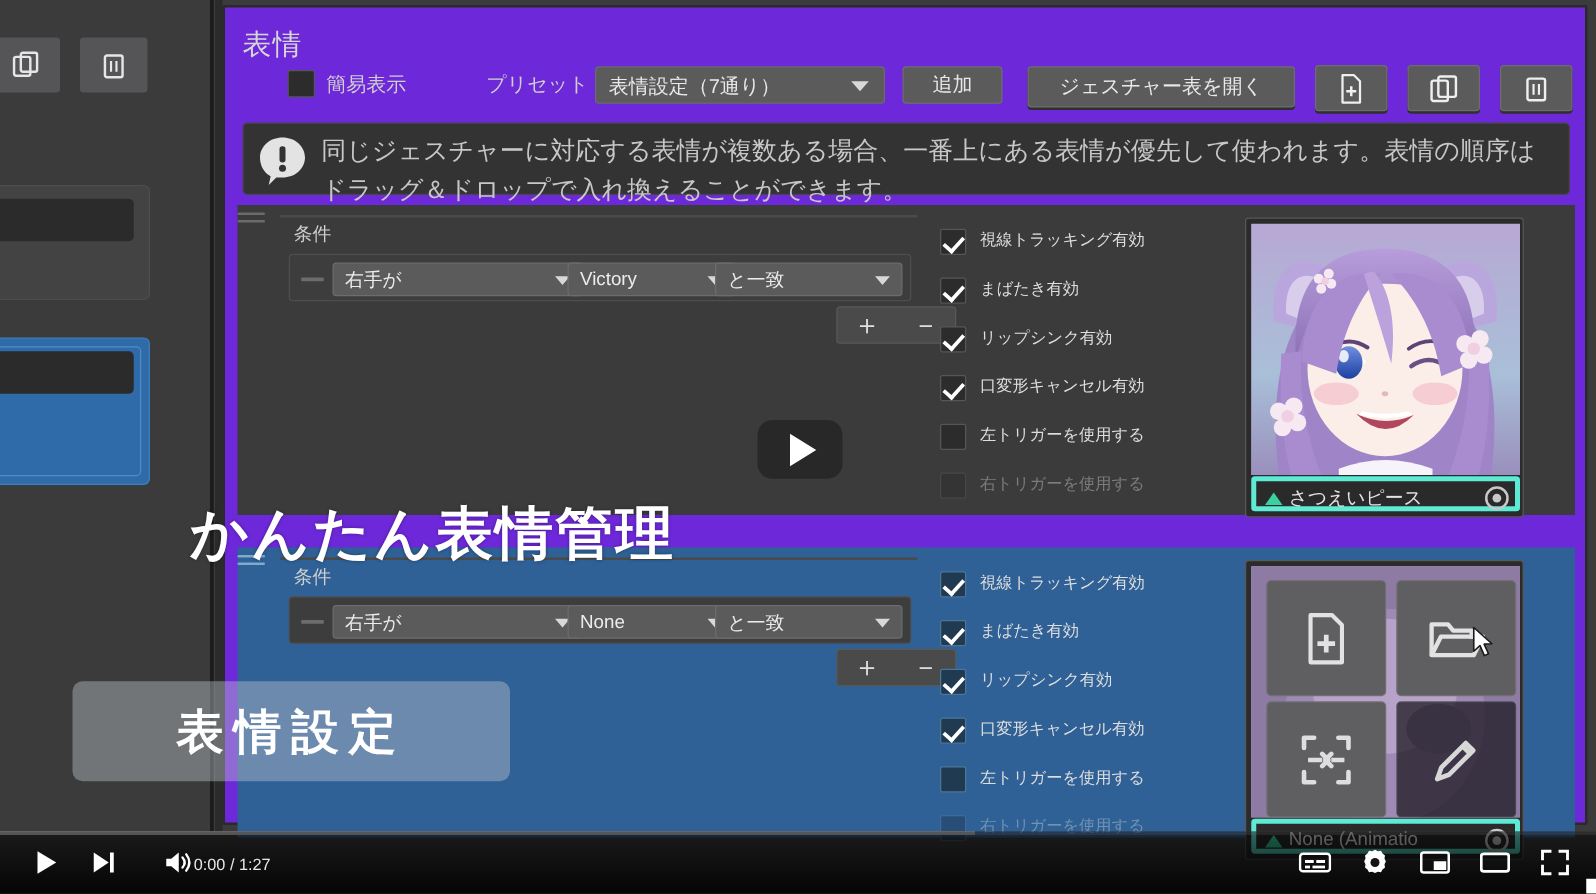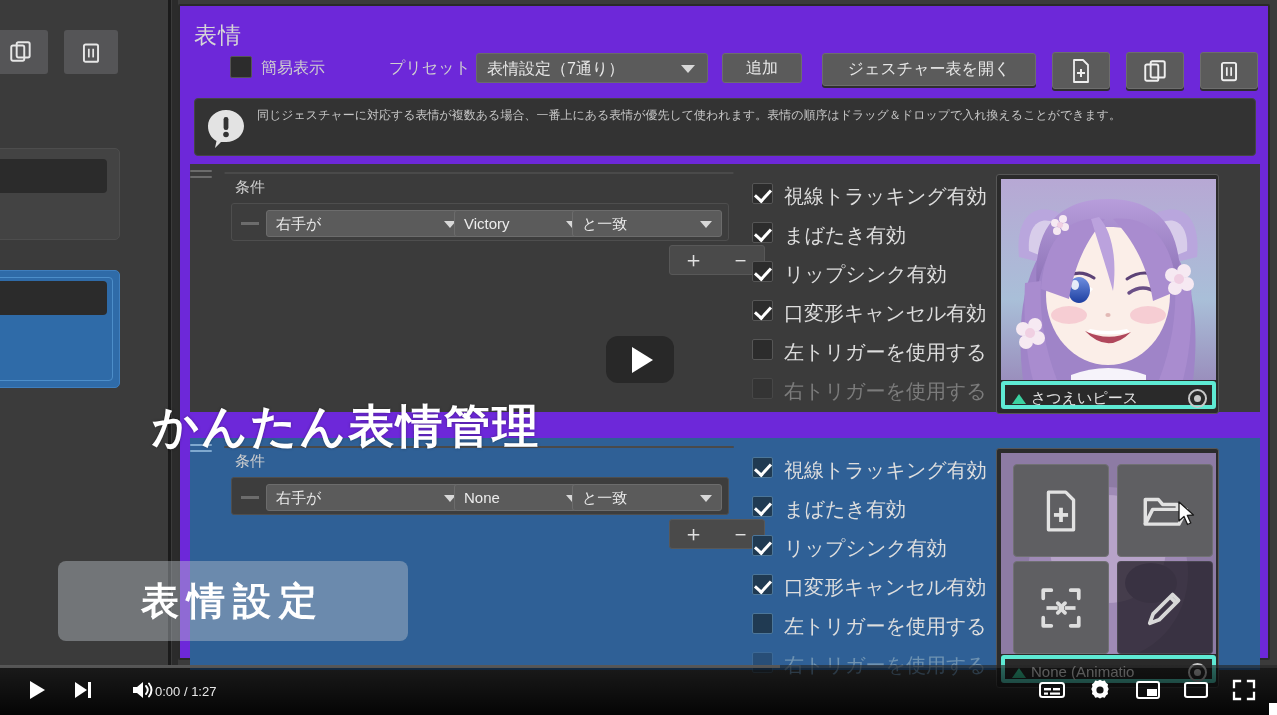--- a/index.html
+++ b/index.html
@@ -45,21 +45,21 @@
                display:flex;align-items:center;justify-content:center;font-size:16px;color:#e8e8e8;box-shadow:0 2px 0 #2f2f2f;}
   .icon-btn{position:absolute;top:2px;width:58px;height:37px;background:#5b5b5b;border:1px solid #6d6d6d;border-radius:3px;
             display:flex;align-items:center;justify-content:center;box-shadow:0 2px 0 #2f2f2f;}
   .icon-btn.i1{left:858px;}
   .icon-btn.i2{left:932px;}
   .icon-btn.i3{left:1006px;}
 
   
   .infobar{position:absolute;left:14px;top:92px;width:1062px;height:58px;background:#333333;border:1px solid #454545;border-radius:4px;}
   .info-icon{position:absolute;left:10px;top:8px;width:42px;height:42px;}
-  .info-text{position:absolute;left:62px;top:7px;right:10px;font-size:12px;line-height:1.55;color:#c7c7c7;}
+  .info-text{position:absolute;left:62px;top:7px;right:10px;font-size:20px;line-height:1.55;color:#c7c7c7;}
 
   
   .row{position:absolute;left:10px;width:1070px;}
   .row.r1{top:158px;height:248px;background:#3b3b3b;}
   .row.r2{top:432px;height:232px;background:#2f6096;}
   .grip{position:absolute;left:0px;top:6px;width:22px;height:14px;}
   .grip span{display:block;height:2px;background:#6b6b6b;margin-bottom:4px;border-radius:1px;}
   .row.r2 .grip span{background:#7fa9cf;}
 
   .cond-box{position:absolute;left:34px;top:8px;width:510px;background:#333333;border:1px solid #4a4a4a;border-radius:4px;}
@@ -75,21 +75,21 @@
   .pm{position:absolute;left:444px;top:72px;width:96px;height:30px;background:#4a4a4a;border:1px solid #585858;border-radius:3px;
       display:flex;align-items:center;justify-content:space-around;color:#e0e0e0;font-size:22px;line-height:1;}
   .row.r2 .pm{background:#4a4a4a;}
 
   
   .checks{position:absolute;left:552px;top:14px;width:250px;}
   .chk-row{position:relative;height:39px;}
   .chk{position:absolute;left:10px;top:5px;width:21px;height:21px;background:#2c2c2c;border:1px solid #565656;border-radius:2px;}
   .chk.on:after{content:"";position:absolute;left:5px;top:2px;width:7px;height:13px;border:solid #ffffff;border-width:0 3px 3px 0;transform:rotate(42deg);}
   .row.r2 .chk{background:#203a52;border-color:#4c7699;}
-  .chk-lbl{position:absolute;left:42px;top:5px;font-size:20px;color:#dedede;white-space:nowrap;}
+  .chk-lbl{position:absolute;left:42px;top:5px;font-size:13px;color:#dedede;white-space:nowrap;}
   .chk-row.dim .chk{opacity:.45;}
   .chk-row.dim .chk-lbl{color:#7c7c7c;}
   .row.r2 .chk-row.dim .chk-lbl{color:#6f93b2;}
 
   
   .thumb{position:absolute;left:806px;top:10px;width:223px;height:240px;background:#2b2b2b;border:1px solid #575757;border-radius:3px;overflow:hidden;}
   .thumb-img{position:absolute;left:4px;top:4px;width:215px;height:201px;overflow:hidden;background:#b6a2cc;}
   .thumb-cap{position:absolute;left:4px;bottom:4px;width:215px;height:28px;background:#2a2a2a;border:4px solid #5eead4;border-radius:3px;}
   .tri{position:absolute;left:7px;top:9px;width:0;height:0;border-left:7px solid transparent;border-right:7px solid transparent;border-bottom:10px solid #3ad1a0;}
   .thumb-cap .txt{position:absolute;left:26px;top:4px;font-size:15px;color:#e4e4e4;white-space:nowrap;overflow:hidden;width:160px;}
@@ -109,21 +109,21 @@
   .g-cell.c4{left:112px;top:104px;background:rgba(25,22,28,.72);border-color:rgba(90,90,95,.5);}
 
   
   .play-ov{position:absolute;left:606px;top:336px;width:68px;height:47px;background:#282828;border-radius:12px;
            display:flex;align-items:center;justify-content:center;}
   .play-ov .tri2{width:0;height:0;border-top:13px solid transparent;border-bottom:13px solid transparent;border-left:21px solid #ffffff;margin-left:4px;}
 
   
   .cap-big{position:absolute;left:152px;top:396px;font-size:46px;font-weight:bold;color:#ffffff;letter-spacing:2px;
            text-shadow:0 0 3px rgba(0,0,0,.35);}
-  .cap-box{position:absolute;left:58px;top:561px;width:350px;height:80px;background:rgba(190,198,206,.42);border-radius:8px;
+  .cap-box{position:absolute;left:58px;top:545px;width:350px;height:80px;background:rgba(190,198,206,.42);border-radius:8px;
            display:flex;align-items:center;justify-content:center;}
   .cap-box .t{font-size:38px;font-weight:bold;color:#ffffff;letter-spacing:8px;}
 
   
   .cursor{position:absolute;left:1178px;top:501px;width:18px;height:26px;}
 
   
   .vbar{position:absolute;left:0;bottom:0;width:1277px;height:50px;background:linear-gradient(to bottom,rgba(0,0,0,.55),rgba(0,0,0,.92));}
   .progress-track{position:absolute;left:0;bottom:47px;width:1277px;height:3px;background:rgba(255,255,255,.22);}
   .progress-fill{position:absolute;left:0;bottom:47px;width:780px;height:3px;background:#c3c3c3;}

